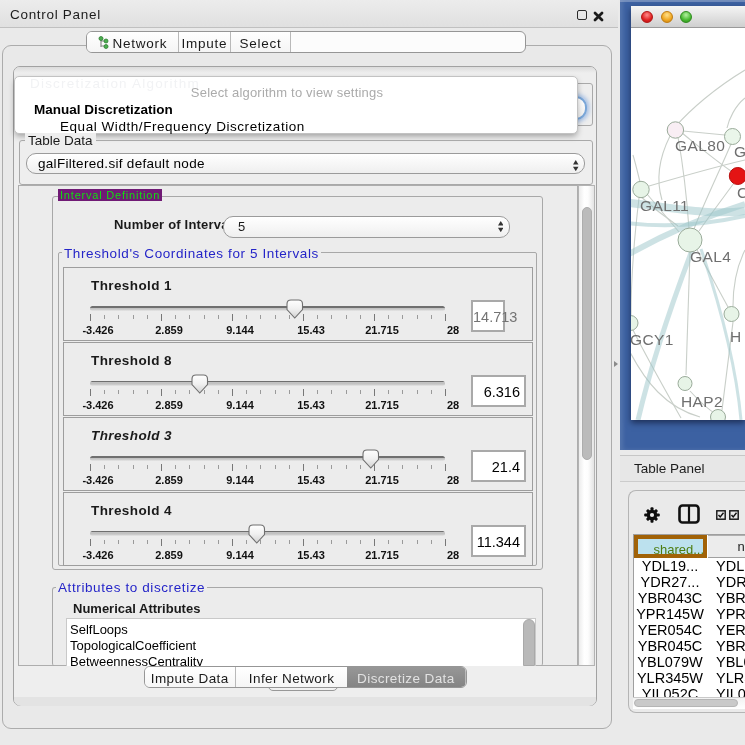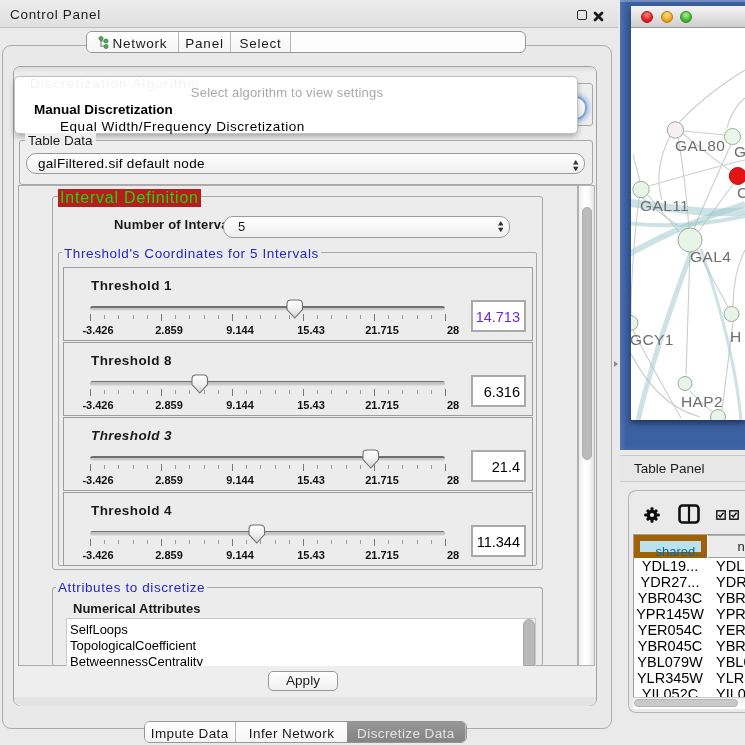--- a/index.html
+++ b/index.html
@@ -25,21 +25,21 @@
  background:#eeeeee;border:1px solid #a2a2a2;border-radius:7px;"></div>
 <div class="abs" style="left:14px;top:67px;width:582px;height:6px;
  background:linear-gradient(180deg,#dcdcdc,#eeeeee);border-radius:7px 7px 0 0;"></div>
 <div class="abs" style="left:86px;top:31px;width:440px;height:22px;background:#fcfcfc;border:1px solid #969696;border-radius:6px;overflow:hidden;display:flex;">
     <div style="width:92px;height:22px;background:linear-gradient(180deg,#ffffff,#f4f4f4);color:#1a1a1a;border-right:1px solid #b9b9b9;display:flex;align-items:center;justify-content:center;font-size:13.5px;letter-spacing:0.75px;"><svg width="11" height="14" viewBox="0 0 11 14" style="margin-right:4px;">
         <path d="M3 3 L3 11 M3 5 L8 5 M3 10 L8 10" stroke="#8a8a8a" stroke-width="1.2" fill="none"></path>
         <circle cx="3" cy="2.5" r="2" fill="#4caf50" stroke="#2e7d32" stroke-width="0.8"></circle>
         <circle cx="8" cy="5" r="2" fill="#4caf50" stroke="#2e7d32" stroke-width="0.8"></circle>
         <circle cx="8" cy="10.5" r="2" fill="#4caf50" stroke="#2e7d32" stroke-width="0.8"></circle>
       </svg>Network</div>
-    <div style="width:52px;height:22px;background:linear-gradient(180deg,#ffffff,#f4f4f4);color:#1a1a1a;border-right:1px solid #b9b9b9;display:flex;align-items:center;justify-content:center;font-size:13.5px;letter-spacing:0.75px;">Panel</div>
+    <div style="width:52px;height:22px;background:linear-gradient(180deg,#ffffff,#f4f4f4);color:#1a1a1a;border-right:1px solid #b9b9b9;display:flex;align-items:center;justify-content:center;font-size:13.5px;letter-spacing:0.75px;">Impute</div>
     <div style="width:60px;height:22px;background:linear-gradient(180deg,#ffffff,#f4f4f4);color:#1a1a1a;border-right:1px solid #b9b9b9;display:flex;align-items:center;justify-content:center;font-size:13.5px;letter-spacing:0.75px;">Select</div>
   </div>
 <div class="abs" style="left:19px;top:83px;width:574px;height:43px;border:1px solid #a9a9a9;border-radius:3px;"></div>
 
 <div class="abs" style="left:26px;top:96px;width:561px;height:24px;border-radius:11px;
  background:linear-gradient(180deg,#ffffff,#ededed);border:2px solid #7aa6d8;
  box-shadow:0 0 4px 2px rgba(100,150,220,0.55);"></div>
 
 <div class="abs" style="left:14px;top:76px;width:564px;height:58px;background:#ffffff;
  border:1px solid #c2c2c2;border-radius:5px;box-shadow:0 3px 6px -1px rgba(0,0,0,0.35);"></div>
@@ -58,21 +58,21 @@
     <path d="M0 6.800000000000001 L2.75 11.200000000000001 L5.5 6.800000000000001 Z" fill="#333333"></path>
   </svg>
 <div class="abs" style="left:18px;top:185px;width:560px;height:481px;border:1px solid #adadad;background:#ececec;"></div>
 
 <div class="abs" style="left:578px;top:185px;width:17px;height:481px;border:1px solid #b3b3b3;
  background:linear-gradient(90deg,#ececec,#ffffff 35%,#fdfdfd 60%,#e4e4e4);"></div>
 <div class="abs" style="left:582px;top:207px;width:10px;height:253px;border-radius:5px;
  background:#bbbbbb;border:1px solid #adadad;"></div>
 
 <div class="abs" style="left:52px;top:196px;width:491px;height:374px;border:1px solid #a8a8a8;border-radius:3px;"></div>
-<div class="abs" style="left:58px;top:189px;font-size:16px;color:#12dd12;background:#b91c1c;padding:0 2px;letter-spacing:0.8px;">Interval Definition</div>
+<div class="abs" style="left:58px;top:189px;font-size:11px;color:#12dd12;background:#701a75;padding:0 2px;letter-spacing:0.8px;">Interval Definition</div>
 
 <div class="abs b" style="left:98px;top:217px;font-size:13px;letter-spacing:0.2px;">Number of Intervals</div>
 <div class="abs" style="left:223px;top:216px;width:287px;height:22px;border-radius:10px;
  background:linear-gradient(180deg,#ffffff,#efefef);border:1px solid #9b9b9b;
  font-size:13px;line-height:20px;padding-left:14px;">5</div>
 <svg class="abs" style="left:497.75px;top:221.0px;" width="5.5" height="11.200000000000001" viewBox="0 0 5.5 11.200000000000001">
     <path d="M0 4.4 L2.75 0 L5.5 4.4 Z" fill="#333333"></path>
     <path d="M0 6.800000000000001 L2.75 11.200000000000001 L5.5 6.800000000000001 Z" fill="#333333"></path>
   </svg>
 <div class="abs" style="left:58px;top:252px;width:479px;height:314px;border:1px solid #a8a8a8;border-radius:2px;"></div>
@@ -98,21 +98,21 @@
 <div class="abs b" style="left:202.0px;top:324px;width:60px;text-align:center;font-size:11px;color:#111;">9.144</div>
 <div class="abs" style="left:303.0px;top:314px;width:1px;height:7px;background:#777;"></div>
 <div class="abs b" style="left:273.0px;top:324px;width:60px;text-align:center;font-size:11px;color:#111;">15.43</div>
 <div class="abs" style="left:374.0px;top:314px;width:1px;height:7px;background:#777;"></div>
 <div class="abs b" style="left:344.0px;top:324px;width:60px;text-align:center;font-size:11px;color:#111;">21.715</div>
 <div class="abs" style="left:445.0px;top:314px;width:1px;height:7px;background:#777;"></div>
 <div class="abs b" style="left:415.0px;top:324px;width:60px;text-align:center;font-size:11px;color:#111;">28</div>
 <svg class="abs" style="left:286.15px;top:299px;" width="17.5" height="20" viewBox="0 0 17.5 20">
     <path d="M1 5 Q1 1 5 1 L12.5 1 Q16.5 1 16.5 5 L16.5 10.5 L8.75 19 L1 10.5 Z" fill="url(#tg)" stroke="#6f6f6f" stroke-width="1.1"></path>
   </svg>
-<div class="abs" style="left:471px;top:300px;width:55px;height:32px;background:#fff;border:2px solid #a9a9a9;font-size:14.5px;color:#6d28d9;text-align:right;line-height:31px;padding-right:4px;">14.713</div>
+<div class="abs" style="left:471px;top:300px;width:34px;height:32px;background:#fff;border:2px solid #a9a9a9;font-size:14.5px;color:#737373;text-align:right;line-height:31px;padding-right:4px;">14.713</div>
 <div class="abs" style="left:63px;top:342px;width:470px;height:74px;border:1px solid #9d9d9d;background:#ececec;"></div>
 <div class="abs b" style="left:75px;top:353px;font-size:13.5px;letter-spacing:0.4px;">Threshold 8</div>
 <div class="abs" style="left:90.0px;top:381px;width:355.0px;height:5px;border-radius:3px;background:linear-gradient(180deg,#6f6f6f 0 1.5px,#c2c2c2 1.5px 60%,#e8e8e8);border:none;"></div>
 <div class="abs" style="left:90.0px;top:390px;width:357px;height:4px;background:repeating-linear-gradient(90deg,#9a9a9a 0,#9a9a9a 1px,transparent 1px,transparent 14.2px);"></div>
 <div class="abs" style="left:90.0px;top:389px;width:1px;height:7px;background:#777;"></div>
 <div class="abs b" style="left:60.0px;top:399px;width:60px;text-align:center;font-size:11px;color:#111;">-3.426</div>
 <div class="abs" style="left:161.0px;top:389px;width:1px;height:7px;background:#777;"></div>
 <div class="abs b" style="left:131.0px;top:399px;width:60px;text-align:center;font-size:11px;color:#111;">2.859</div>
 <div class="abs" style="left:232.0px;top:389px;width:1px;height:7px;background:#777;"></div>
 <div class="abs b" style="left:202.0px;top:399px;width:60px;text-align:center;font-size:11px;color:#111;">9.144</div>
@@ -171,21 +171,21 @@
 <div class="abs b" style="left:57px;top:601px;font-size:13px;">Numerical Attributes</div>
 <div class="abs" style="left:66px;top:618px;width:470px;height:48px;background:#ffffff;border:1px solid #c9c9c9;border-bottom:none;overflow:hidden;">
  <div style="font-size:13px;padding:3px 0 0 3px;line-height:16.2px;color:#000;">SelfLoops<br>TopologicalCoefficient<br>BetweennessCentrality</div>
 </div>
 <div class="abs" style="left:522.5px;top:619px;width:12px;height:47px;background:#b9b9b9;border:1px solid #a9a9a9;border-radius:6px 6px 0 0;"></div>
 
 <div class="abs" style="left:268px;top:671px;width:70px;height:20px;border-radius:5px;
  background:linear-gradient(180deg,#ffffff,#f0f0f0);border:1px solid #989898;
  font-size:13.5px;text-align:center;line-height:18px;">Apply</div>
 <div class="abs" style="left:14px;top:697px;width:582px;height:9px;background:#e3e3e3;border-radius:0 0 7px 7px;"></div>
-<div class="abs" style="left:143.5px;top:721px;width:323px;height:22px;background:#fcfcfc;border:1px solid #969696;border-radius:6px;overflow:hidden;display:flex;">
+<div class="abs" style="left:143.5px;top:666px;width:323px;height:22px;background:#fcfcfc;border:1px solid #969696;border-radius:6px;overflow:hidden;display:flex;">
     <div style="width:92.0px;height:22px;background:linear-gradient(180deg,#ffffff,#f4f4f4);color:#1a1a1a;border-right:1px solid #b9b9b9;display:flex;align-items:center;justify-content:center;font-size:13.5px;letter-spacing:0.4px;">Impute Data</div>
     <div style="width:112.0px;height:22px;background:linear-gradient(180deg,#ffffff,#f4f4f4);color:#1a1a1a;display:flex;align-items:center;justify-content:center;font-size:13.5px;letter-spacing:0.4px;">Infer Network</div>
     <div style="width:119.0px;height:22px;background:linear-gradient(180deg,#979797,#828282);color:#e2e2e2;border-right:1px solid #b9b9b9;display:flex;align-items:center;justify-content:center;font-size:13.5px;letter-spacing:0.4px;">Discretize Data</div>
   </div>
 <svg class="abs" style="left:613px;top:360px;" width="6" height="8" viewBox="0 0 6 8">
     <path d="M1 1 L5 4 L1 7 Z" fill="#8a8a8a"></path>
   </svg>
 <div class="abs" style="left:620px;top:0;width:125px;height:450px;background:#3c61a2;
  box-shadow:inset 0 2px 0 rgba(255,255,255,0.25), inset 3px 0 4px rgba(255,255,255,0.12);"></div>
 <div class="abs" style="left:631px;top:6px;width:114px;height:414px;background:#ffffff;
@@ -276,22 +276,22 @@
 
 <svg class="abs" style="left:715.5px;top:509.5px;" width="10" height="10" viewBox="0 0 10 10">
  <rect x="0.8" y="0.8" width="8.4" height="8.4" fill="none" stroke="#111" stroke-width="1.4"></rect>
  <path d="M2.5 5 L4.2 7 L7.5 2.8" fill="none" stroke="#111" stroke-width="1.4"></path>
 </svg>
 <svg class="abs" style="left:728.5px;top:509.5px;" width="10" height="10" viewBox="0 0 10 10">
  <rect x="0.8" y="0.8" width="8.4" height="8.4" fill="none" stroke="#111" stroke-width="1.4"></rect>
  <path d="M2.5 5 L4.2 7 L7.5 2.8" fill="none" stroke="#111" stroke-width="1.4"></path>
 </svg>
 <div class="abs" style="left:633px;top:534px;width:112px;height:175px;background:#ffffff;border:1px solid #9f9f9f;border-right:none;overflow:hidden;"></div>
-<div class="abs" style="left:633.5px;top:534.5px;width:73px;height:23px;background:#bce1ee;border:6px solid #a16207;
- font-size:13px;color:#0369a1;text-align:center;line-height:21px;text-indent:16px;">shared...</div>
+<div class="abs" style="left:633.5px;top:534.5px;width:73px;height:23px;background:#bce1ee;border:4px solid #a16207;
+ font-size:13px;color:#4d7c0f;text-align:center;line-height:21px;text-indent:16px;">shared...</div>
 <div class="abs" style="left:707.5px;top:534.5px;width:38px;height:23px;background:#ececec;border-top:1px solid #b0b0b0;border-bottom:1px solid #a0a0a0;
  font-size:13px;color:#222;padding-left:30px;line-height:21px;">n</div>
 <div class="abs" style="left:633px;top:557.5px;width:74px;height:16px;font-size:14.5px;color:#000;text-align:center;line-height:16px;overflow:hidden;">YDL19...</div>
 <div class="abs" style="left:710px;top:557.5px;width:35px;height:16px;font-size:14.5px;color:#000;padding-left:6px;line-height:16px;overflow:hidden;">YDL1</div>
 <div class="abs" style="left:633px;top:573.5px;width:74px;height:16px;font-size:14.5px;color:#000;text-align:center;line-height:16px;overflow:hidden;">YDR27...</div>
 <div class="abs" style="left:710px;top:573.5px;width:35px;height:16px;font-size:14.5px;color:#000;padding-left:6px;line-height:16px;overflow:hidden;">YDR2</div>
 <div class="abs" style="left:633px;top:589.6px;width:74px;height:16px;font-size:14.5px;color:#000;text-align:center;line-height:16px;overflow:hidden;">YBR043C</div>
 <div class="abs" style="left:710px;top:589.6px;width:35px;height:16px;font-size:14.5px;color:#000;padding-left:6px;line-height:16px;overflow:hidden;">YBR0</div>
 <div class="abs" style="left:633px;top:605.6px;width:74px;height:16px;font-size:14.5px;color:#000;text-align:center;line-height:16px;overflow:hidden;">YPR145W</div>
 <div class="abs" style="left:710px;top:605.6px;width:35px;height:16px;font-size:14.5px;color:#000;padding-left:6px;line-height:16px;overflow:hidden;">YPR1</div>

